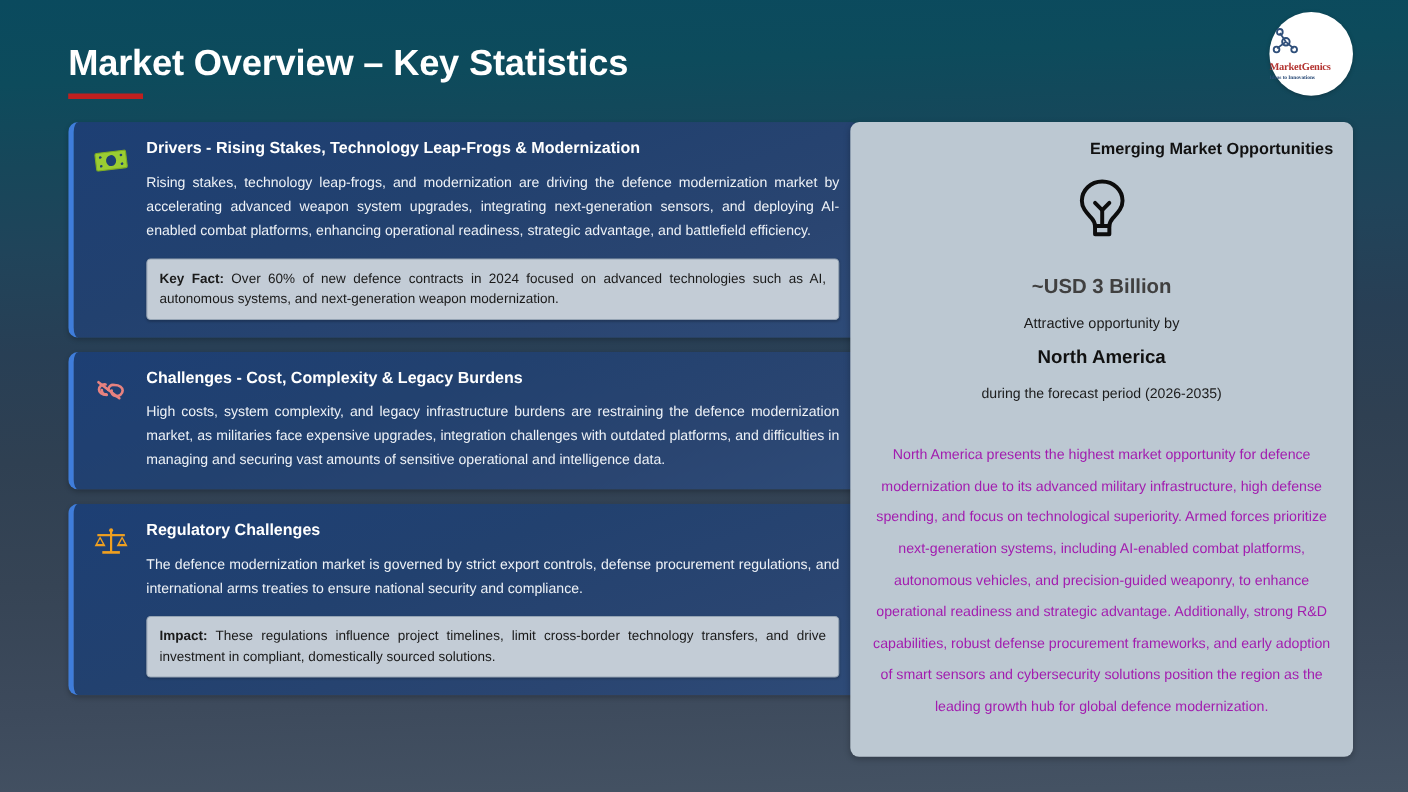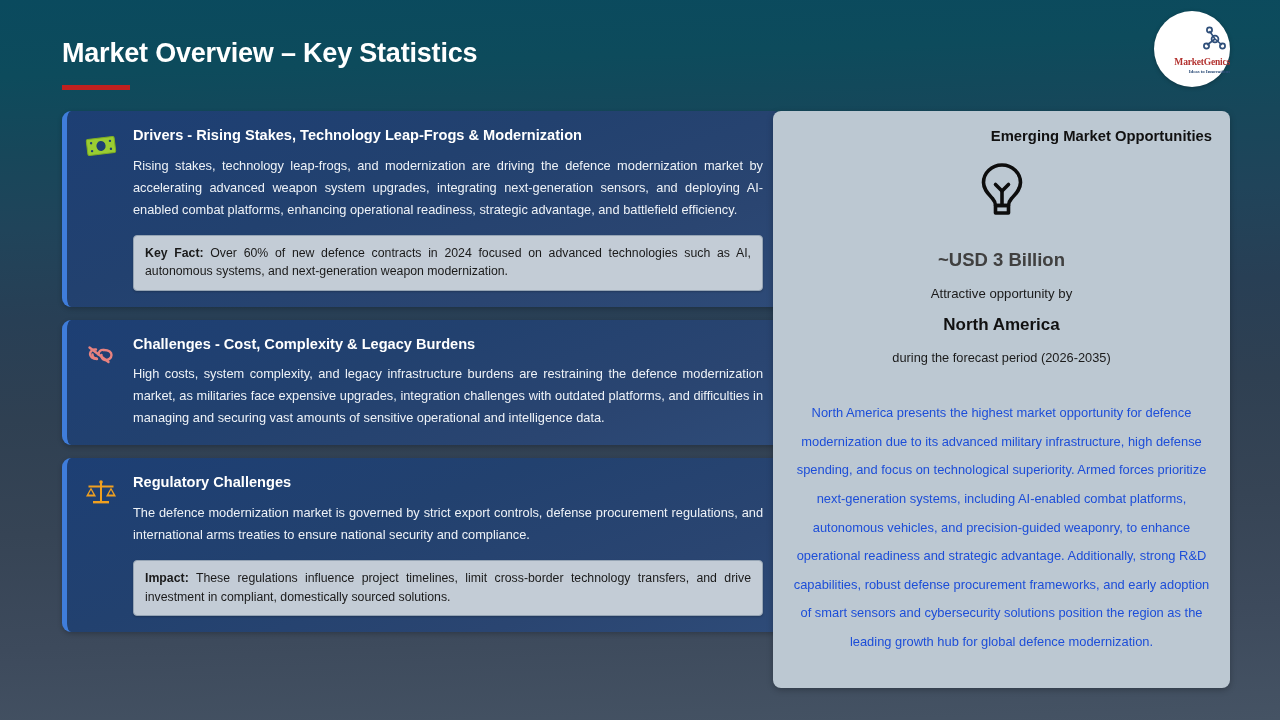--- a/index.html
+++ b/index.html
@@ -23,21 +23,21 @@
         #3d4a5c 85%,
         #455364 100%);
     position: relative;
   }
 
   
   .page-title {
     position: absolute;
     left: 62px;
     top: 38px;
-    font-size: 27px;
+    font-size: 33px;
     font-weight: bold;
     color: #ffffff;
     letter-spacing: -0.2px;
     white-space: nowrap;
   }
 
   .title-rule {
     position: absolute;
     left: 62px;
     top: 85px;
@@ -50,21 +50,21 @@
   .logo-badge {
     position: absolute;
     right: 50px;
     top: 11px;
     width: 76px;
     height: 76px;
     border-radius: 50%;
     background: #ffffff;
     display: flex;
     flex-direction: column;
-    align-items: flex-end;
+    align-items: flex-start;
     justify-content: center;
     box-shadow: 0 1px 4px rgba(0,0,0,0.25);
   }
   .logo-mark { margin-bottom: 1px; }
   .logo-name {
     font-family: "Liberation Serif", serif;
     font-size: 9.5px;
     font-weight: bold;
     color: #b3322f;
     letter-spacing: -0.2px;
@@ -197,21 +197,21 @@
 
   .op-period {
     margin-top: 15px;
     font-size: 12.8px;
     color: #1b1b1b;
   }
 
   .op-para {
     margin-top: 34px;
     font-size: 12.9px;
-    color: #1d4ed8;
+    color: #a21caf;
     line-height: 2.22;
     text-align: center;
   }
 </style>
 </head>
 <body>
 
 <div class="page-title">Market Overview – Key Statistics</div>
 <div class="title-rule"></div>
 

